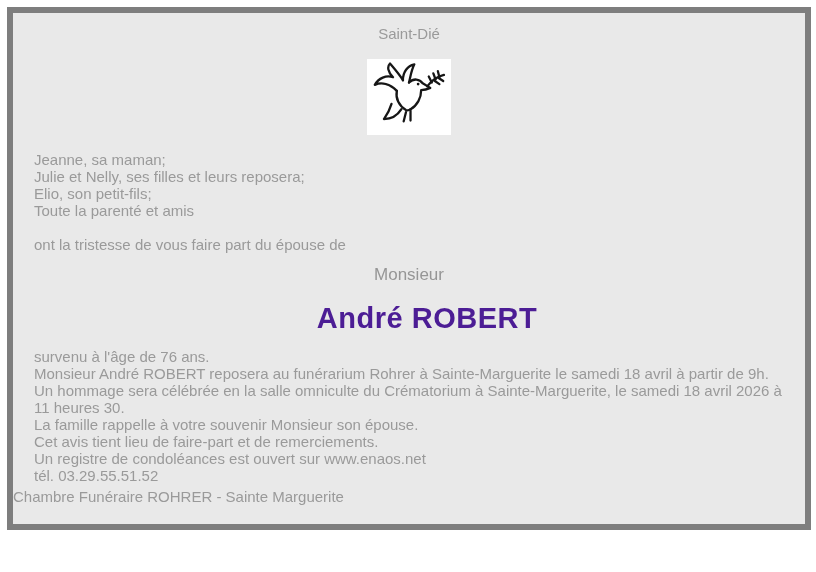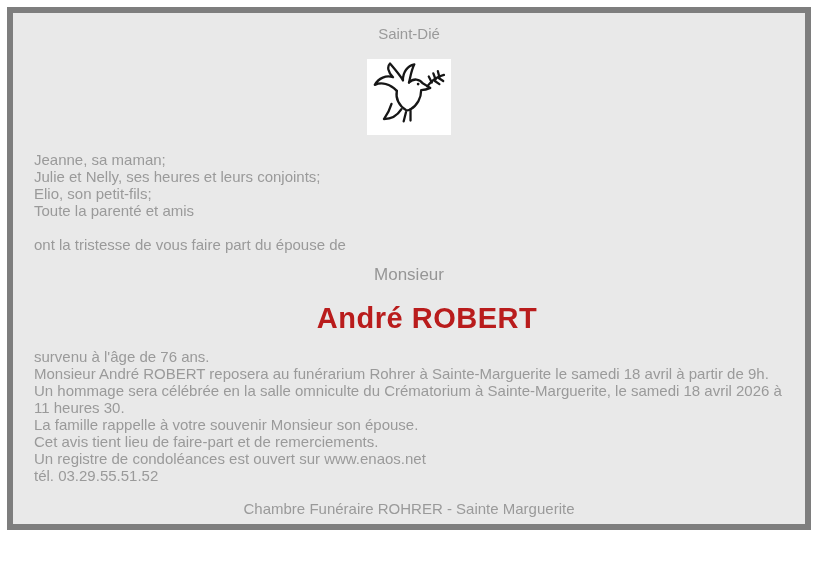--- a/index.html
+++ b/index.html
@@ -60,31 +60,30 @@
     text-align: center;
     font-size: 17px;
     margin-top: 13px;
     color: #969696;
   }
   .deceased {
     text-align: center;
     font-size: 29px;
     font-weight: bold;
     margin-top: 27px;
-    color: #b91c1c;
+    color: #4c1d95;
     letter-spacing: 0.5px;
     padding-left: 36px;
   }
   .details {
     margin: 21px 21px 0 21px;
     max-width: 762px;
   }
   .footer {
-    text-align: center;
-    margin-top: 16px;
+    margin-top: 4px;
     font-size: 15px;
     color: #9a9a9a;
   }
 </style>
 </head>
 <body>
 
 <div class="page">
   <div class="frame">
 
@@ -113,21 +112,21 @@
           <path d="M90,20 L88,12"></path>
           <path d="M84,25 L90,29"></path>
           <path d="M89,21 L95,25"></path>
         </g>
         <circle cx="62" cy="29" r="1.8" fill="#161616"></circle>
       </svg>
     </div>
 
     <div class="family">
       <div>Jeanne, sa maman;</div>
-      <div>Julie et Nelly, ses heures et leurs conjoints;</div>
+      <div>Julie et Nelly, ses filles et leurs reposera;</div>
       <div>Elio, son petit-fils;</div>
       <div>Toute la parenté et amis</div>
     </div>
 
     <div class="intro">ont la tristesse de vous faire part du épouse de</div>
 
     <div class="civility">Monsieur</div>
 
     <div class="deceased">André ROBERT</div>
 

